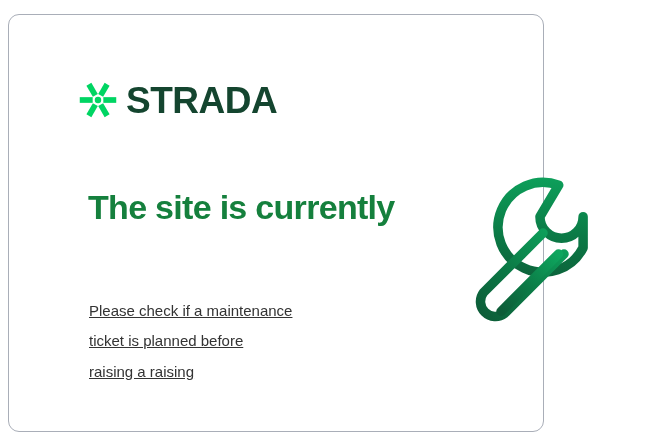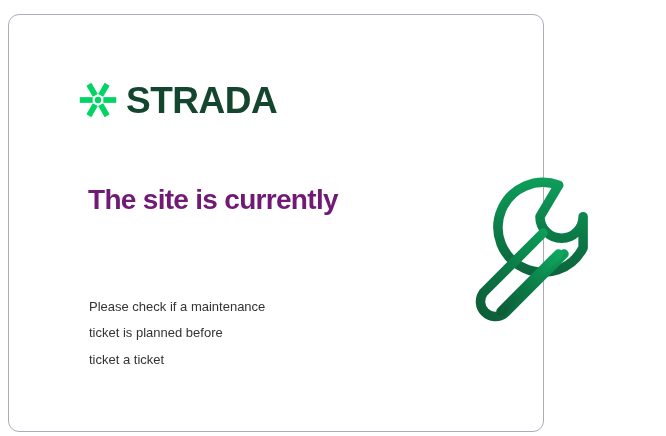--- a/index.html
+++ b/index.html
@@ -58,38 +58,39 @@
     line-height: 1;
     white-space: nowrap;
   }
 
   
   .headline {
     position: absolute;
     left: 79px;
     top: 148px;
     width: 340px;
-    font-size: 28px;
+    font-size: 34px;
     font-weight: bold;
     line-height: 1.26;
     letter-spacing: -0.7px;
-    color: #701a75;
+    color: #15803d;
   }
   .headline .ln { display: block; }
 
   
   .bodycopy {
     position: absolute;
     left: 80px;
     top: 266px;
     width: 330px;
-    font-size: 13px;
+    font-size: 15px;
     font-weight: normal;
     line-height: 2.02;
     color: #333333;
+    text-decoration: underline;
   }
   .bodycopy .ln { display: block; }
 
   
   .wrench {
     position: absolute;
     left: 452px;
     top: 152px;
     width: 160px;
     height: 160px;
@@ -126,21 +127,21 @@
       <span class="brand-word">STRADA</span>
     </div>
 
     <h1 class="headline">
       <span class="ln">The site is currently</span>
     </h1>
 
     <p class="bodycopy">
       <span class="ln">Please check if a maintenance</span>
       <span class="ln">ticket is planned before</span>
-      <span class="ln">ticket a ticket</span>
+      <span class="ln">raising a raising</span>
     </p>
 
     <svg class="wrench" viewBox="0 0 160 160" aria-hidden="true">
       <defs>
         <linearGradient id="wrenchGrad" x1="0" y1="1" x2="1" y2="0">
           <stop offset="0%" stop-color="#0d5c38"></stop>
           <stop offset="45%" stop-color="#0b7a46"></stop>
           <stop offset="100%" stop-color="#0ea65e"></stop>
         </linearGradient>
       </defs>

